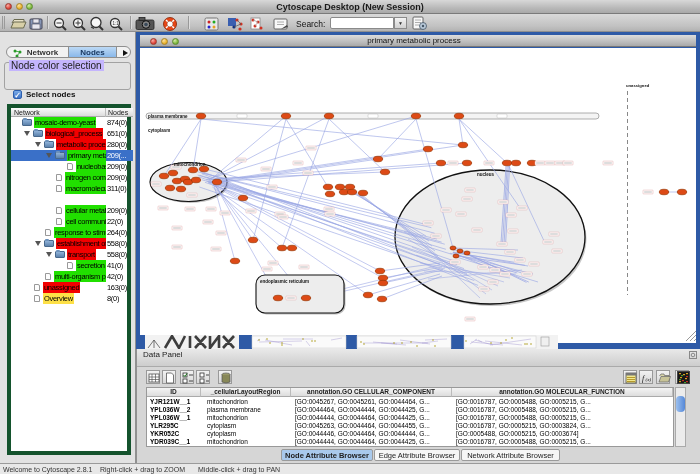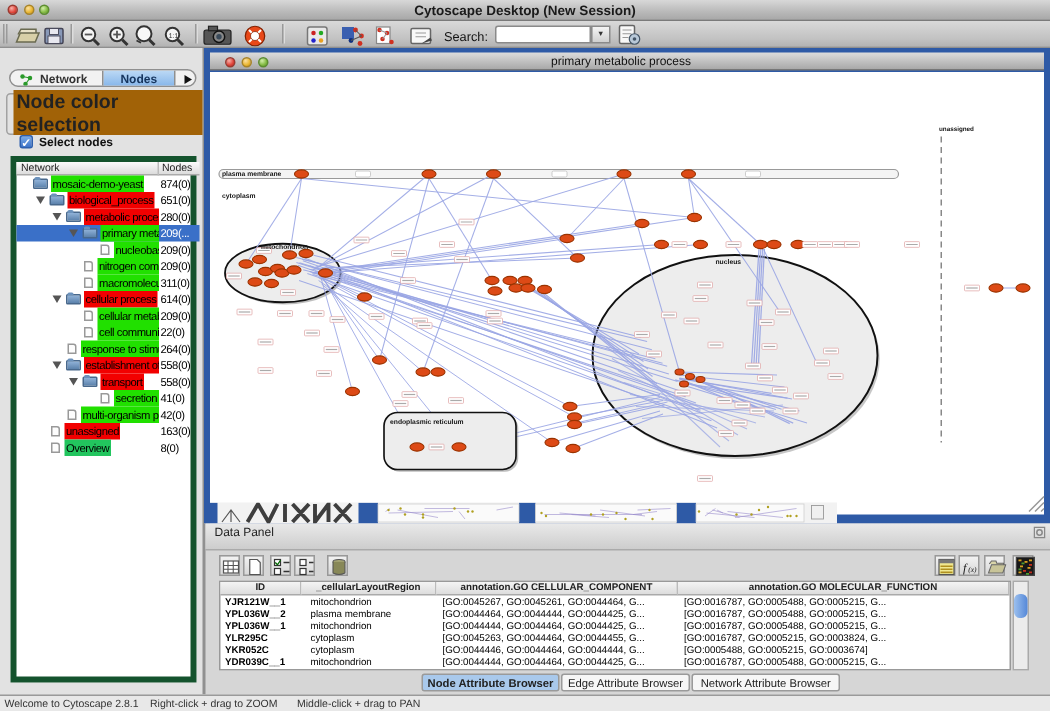--- a/index.html
+++ b/index.html
@@ -15,21 +15,21 @@
 .lphead{left:0;top:0;width:135px;height:13px;background:linear-gradient(#e8e8e8,#c6c6c6);
   border-bottom:1px solid #9a9a9a;font-size:8px;color:#222;padding:1px 0 0 4px;}
 .tabpill{left:6px;top:14px;width:125px;height:12px;background:#f2f2f2;border:1px solid #8f8f8f;
   border-radius:7px;overflow:hidden;}
 .tabnet{left:0;top:0;width:61px;height:12px;font-size:8px;font-weight:bold;color:#333;text-align:center;padding-top:1px;}
 .tabmos{left:61px;top:0;width:49px;height:12px;font-size:8px;font-weight:bold;color:#16355e;
   background:linear-gradient(#bcd9f5,#7fb1e8);text-align:center;padding-top:1px;
   border-left:1px solid #8f8f8f;border-right:1px solid #8f8f8f;}
 .tabarr{left:111px;top:0;width:14px;height:12px;}
 .gbox{left:4px;top:30px;width:127px;height:28px;border:1px solid #a2a2a2;border-radius:3px;}
-.gboxlab{left:9px;top:28px;font-size:13px;font-weight:bold;color:#222;background:#a16207;padding:0 2px;}
+.gboxlab{left:9px;top:28px;font-size:10px;font-weight:normal;color:#222;background:#c4b5fd;padding:0 2px;}
 .combo{left:11px;top:41px;width:113px;height:12px;background:#fff;border:1px solid #969696;
   border-radius:3px;font-size:7.5px;color:#111;padding:1px 0 0 5px;}
 .combobtn{right:0px;top:-1px;width:11px;height:12px;background:linear-gradient(#9ec3ee,#5a8ed6);
   border-radius:0 3px 3px 0;border-left:1px solid #969696;color:#fff;font-size:5px;line-height:5px;text-align:center;}
 .cb{left:13px;top:58px;width:9px;height:9px;background:linear-gradient(#7aabe8,#3e74c8);
   border:1px solid #2d5fae;border-radius:2px;color:#fff;font-size:8px;line-height:9px;text-align:center;font-weight:bold;}
 .cblab{left:26px;top:58px;font-size:8px;font-weight:bold;color:#111;}
 .treebox{left:7px;top:72px;width:124px;height:351px;background:#fff;border:4px solid #14532d;}
 .treehead{left:0;top:0;width:122px;height:9px;background:linear-gradient(#fbfbfb,#dcdcdc);
   border-bottom:1px solid #aaa;font-size:7px;color:#222;}
@@ -200,26 +200,20 @@
 <div class="abs trow" style="top:64px;">
         <div class="file" style="left:45px;"></div>
         <div class="tlab" style="left:54px;max-width:41px;background:#21e000;">nitrogen compo</div>
         <div class="tcount" style="color:#000;">209(0)</div>
       </div>
 <div class="abs trow" style="top:75px;">
         <div class="file" style="left:45px;"></div>
         <div class="tlab" style="left:54px;max-width:41px;background:#21e000;">macromolecule</div>
         <div class="tcount" style="color:#000;">311(0)</div>
       </div>
-<div class="abs trow" style="top:86px;">
-        <div class="tri" style="left:24px;"></div>
-        <div class="fold" style="left:33px;"></div>
-        <div class="tlab" style="left:45px;max-width:50px;background:#f20000;">cellular process</div>
-        <div class="tcount" style="color:#000;">614(0)</div>
-      </div>
 <div class="abs trow" style="top:97px;">
         <div class="file" style="left:45px;"></div>
         <div class="tlab" style="left:54px;max-width:41px;background:#21e000;">cellular metabo</div>
         <div class="tcount" style="color:#000;">209(0)</div>
       </div>
 <div class="abs trow" style="top:108px;">
         <div class="file" style="left:45px;"></div>
         <div class="tlab" style="left:54px;max-width:41px;background:#21e000;">cell communicat</div>
         <div class="tcount" style="color:#000;">22(0)</div>
       </div>
@@ -250,21 +244,21 @@
         <div class="tlab" style="left:43px;max-width:52px;background:#21e000;">multi-organism pro</div>
         <div class="tcount" style="color:#000;">42(0)</div>
       </div>
 <div class="abs trow" style="top:174px;">
         <div class="file" style="left:23px;"></div>
         <div class="tlab" style="left:32px;max-width:63px;background:#f20000;">unassigned</div>
         <div class="tcount" style="color:#000;">163(0)</div>
       </div>
 <div class="abs trow" style="top:185px;">
         <div class="file" style="left:23px;"></div>
-        <div class="tlab" style="left:32px;max-width:63px;background:#22c55e;">Overview</div>
+        <div class="tlab" style="left:32px;max-width:63px;background:#fde047;">Overview</div>
         <div class="tcount" style="color:#000;">8(0)</div>
       </div>
 </div>
 </div>
 <div class="abs mainwin">
 <div class="abs wtitle"></div>
 <div class="abs wtl" style="left:14px;background:radial-gradient(circle at 35% 30%,#f8b0a8,#e0453a 60%,#b03028);border:0.5px solid #9a3a30;"></div>
 <div class="abs wtl" style="left:25px;background:radial-gradient(circle at 35% 30%,#fce0a0,#eab630 60%,#c08a20);border:0.5px solid #a88428;"></div>
 <div class="abs wtl" style="left:36px;background:radial-gradient(circle at 35% 30%,#d2eea8,#83ba42 60%,#5e9430);border:0.5px solid #5c8c30;"></div>
 <div class="abs wtext" style="top:4px;">primary metabolic process</div>

